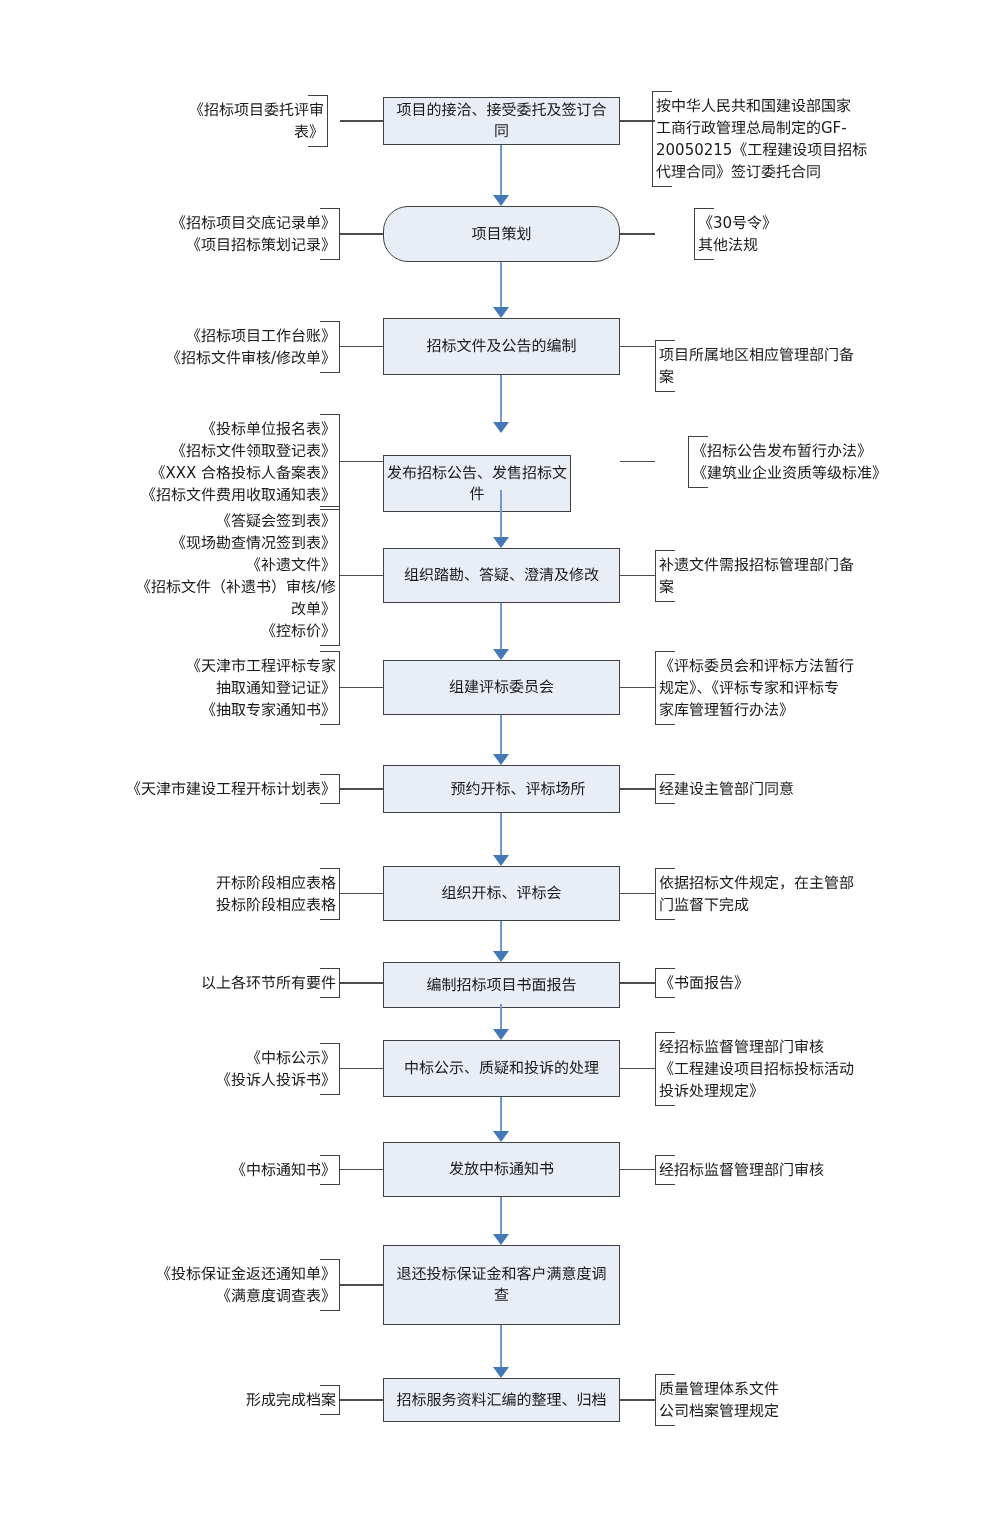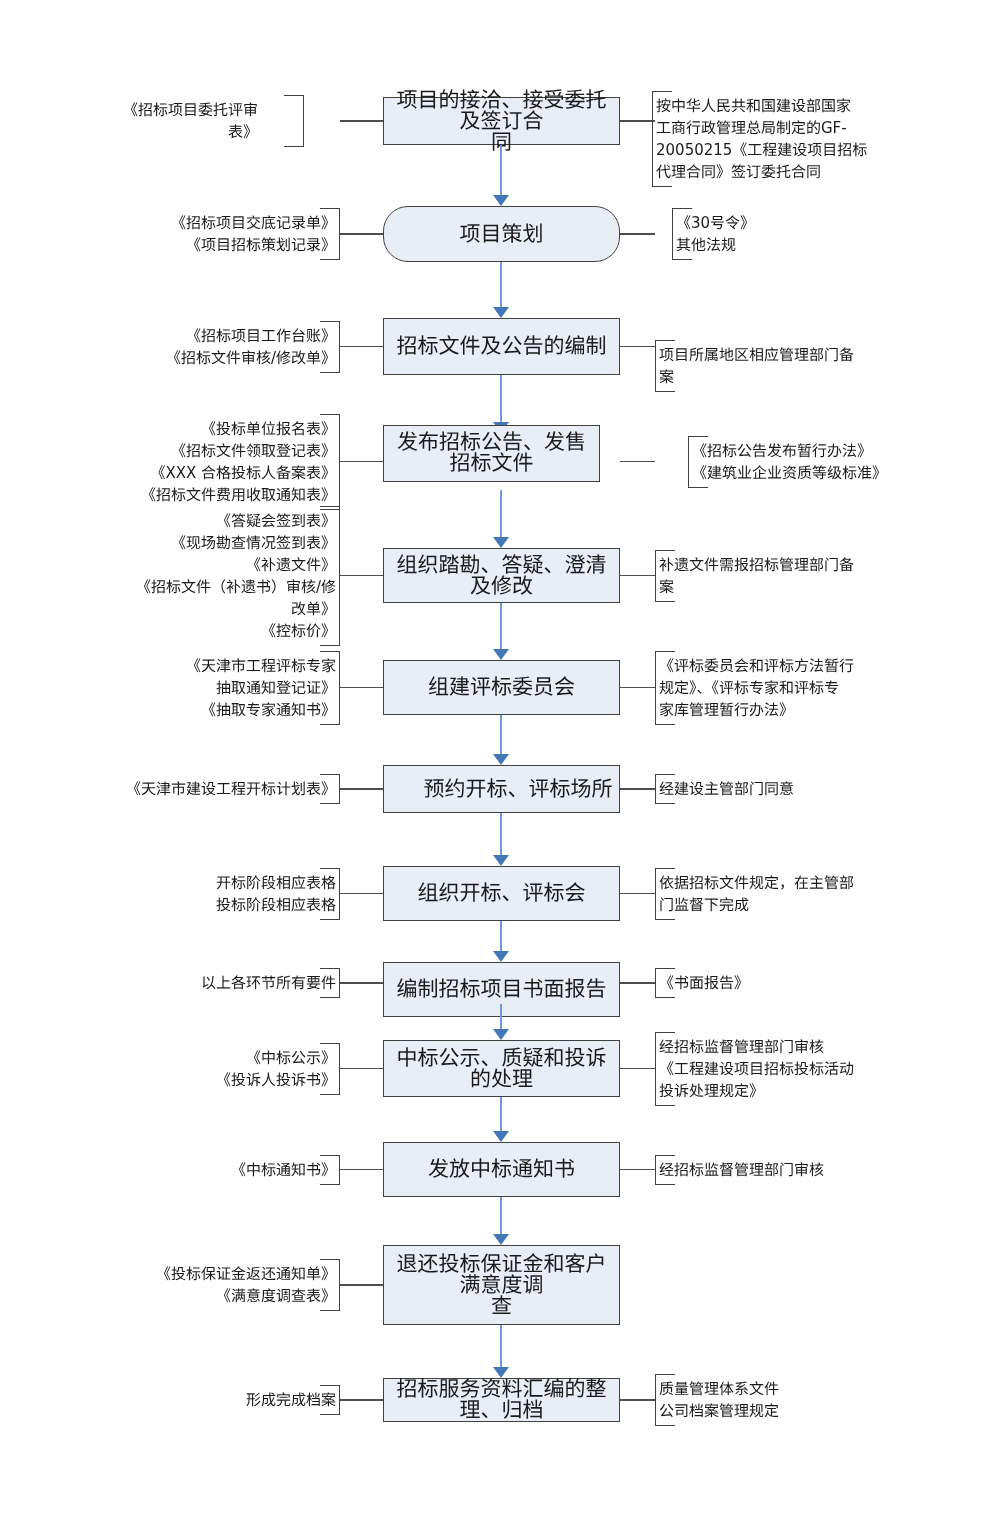--- a/index.html
+++ b/index.html
@@ -24,21 +24,21 @@
     background:#ffffff;
     overflow:hidden;
   }
   .row{position:absolute;left:0;top:0;width:100%;height:0;overflow:visible;}
   .box{
     position:absolute;
     background:var(--box-fill);
     border:1.5px solid var(--box-border);
     display:flex;align-items:center;justify-content:center;
     text-align:center;
-    font-size:21px;line-height:21px;
+    font-size:15px;line-height:21px;
     white-space:pre-line;
     padding:1px 3px;
   }
   .annot{
     position:absolute;
     display:flex;align-items:stretch;
     font-size:15px;line-height:22px;
     transform:translateY(-50%);
     white-space:pre-line;
   }
@@ -57,21 +57,21 @@
     border-top:11px solid var(--arrow-head);
   }
 </style>
 </head>
 <body>
 
 <div id="canvas">
 
     <div class="row">
       <div class="conn conn-left" style="left: 340px; width: 43px; top: 120px;"></div>
-      <div class="annot left" style="right: 696px; top: 121px; gap: 42px;">
+      <div class="annot left" style="right: 672px; top: 121px;">
         <div class="txt">《招标项目委托评审
 表》</div>
         <div class="bracket r"></div>
       </div>
       <div class="box" style="left: 383px; top: 97px; width: 237px; height: 48px;">
         <span class="box-label">项目的接洽、接受委托及签订合
 同</span>
       </div>
       <div class="conn conn-right" style="left: 620px; width: 35px; top: 120px;"></div>
       <div class="annot rightA" style="left: 652px; top: 139px;">
@@ -92,21 +92,21 @@
       <div class="conn conn-left" style="left: 340px; width: 43px; top: 233px;"></div>
       <div class="annot left" style="right: 660px; top: 234px;">
         <div class="txt">《招标项目交底记录单》
 《项目招标策划记录》</div>
         <div class="bracket r"></div>
       </div>
       <div class="box" style="left: 383px; top: 206px; width: 237px; height: 56px; border-radius: 25px;">
         <span class="box-label">项目策划</span>
       </div>
       <div class="conn conn-right" style="left: 620px; width: 35px; top: 233px;"></div>
-      <div class="annot rightA" style="left: 672px; top: 234px; justify-content: space-between;">
+      <div class="annot rightA" style="left: 694px; top: 234px; justify-content: space-between;">
         <div class="bracket l"></div>
         <div class="txt">《30号令》
 其他法规</div>
       </div>
     </div>
 
     <div class="arrow" style="left: 493px; top: 262px; height: 56px;">
       <div class="shaft"></div>
       <div class="head"></div>
     </div>
@@ -136,21 +136,21 @@
 
     <div class="row">
       <div class="conn conn-left" style="left: 340px; width: 43px; top: 460.5px;"></div>
       <div class="annot left" style="right: 660px; top: 461.5px;">
         <div class="txt">《投标单位报名表》
 《招标文件领取登记表》
 《XXX 合格投标人备案表》
 《招标文件费用收取通知表》</div>
         <div class="bracket r"></div>
       </div>
-      <div class="box" style="left: 383px; top: 425px; width: 217px; height: 57px; font-family: Liberation Mono, monospace;">
+      <div class="box" style="left: 383px; top: 455px; width: 188px; height: 57px;">
         <span class="box-label">发布招标公告、发售招标文件</span>
       </div>
       <div class="conn conn-right" style="left: 620px; width: 35px; top: 460.5px;"></div>
       <div class="annot rightA" style="left: 655px; top: 461.5px; margin-left: 33px;">
         <div class="bracket l"></div>
         <div class="txt">《招标公告发布暂行办法》
 《建筑业企业资质等级标准》</div>
       </div>
     </div>
 
@@ -254,21 +254,21 @@
       <div class="shaft"></div>
       <div class="head"></div>
     </div>
 
     <div class="row">
       <div class="conn conn-left" style="left: 340px; width: 43px; top: 982px;"></div>
       <div class="annot left" style="right: 660px; top: 983px;">
         <div class="txt">以上各环节所有要件</div>
         <div class="bracket r"></div>
       </div>
-      <div class="box" style="left: 383px; top: 962px; width: 237px; height: 55px;">
+      <div class="box" style="left: 383px; top: 962px; width: 237px; height: 46px;">
         <span class="box-label">编制招标项目书面报告</span>
       </div>
       <div class="conn conn-right" style="left: 620px; width: 35px; top: 982px;"></div>
       <div class="annot rightA" style="left: 655px; top: 983px;">
         <div class="bracket l"></div>
         <div class="txt">《书面报告》</div>
       </div>
     </div>
 
     <div class="arrow" style="left: 493px; top: 1004px; height: 36px;">

